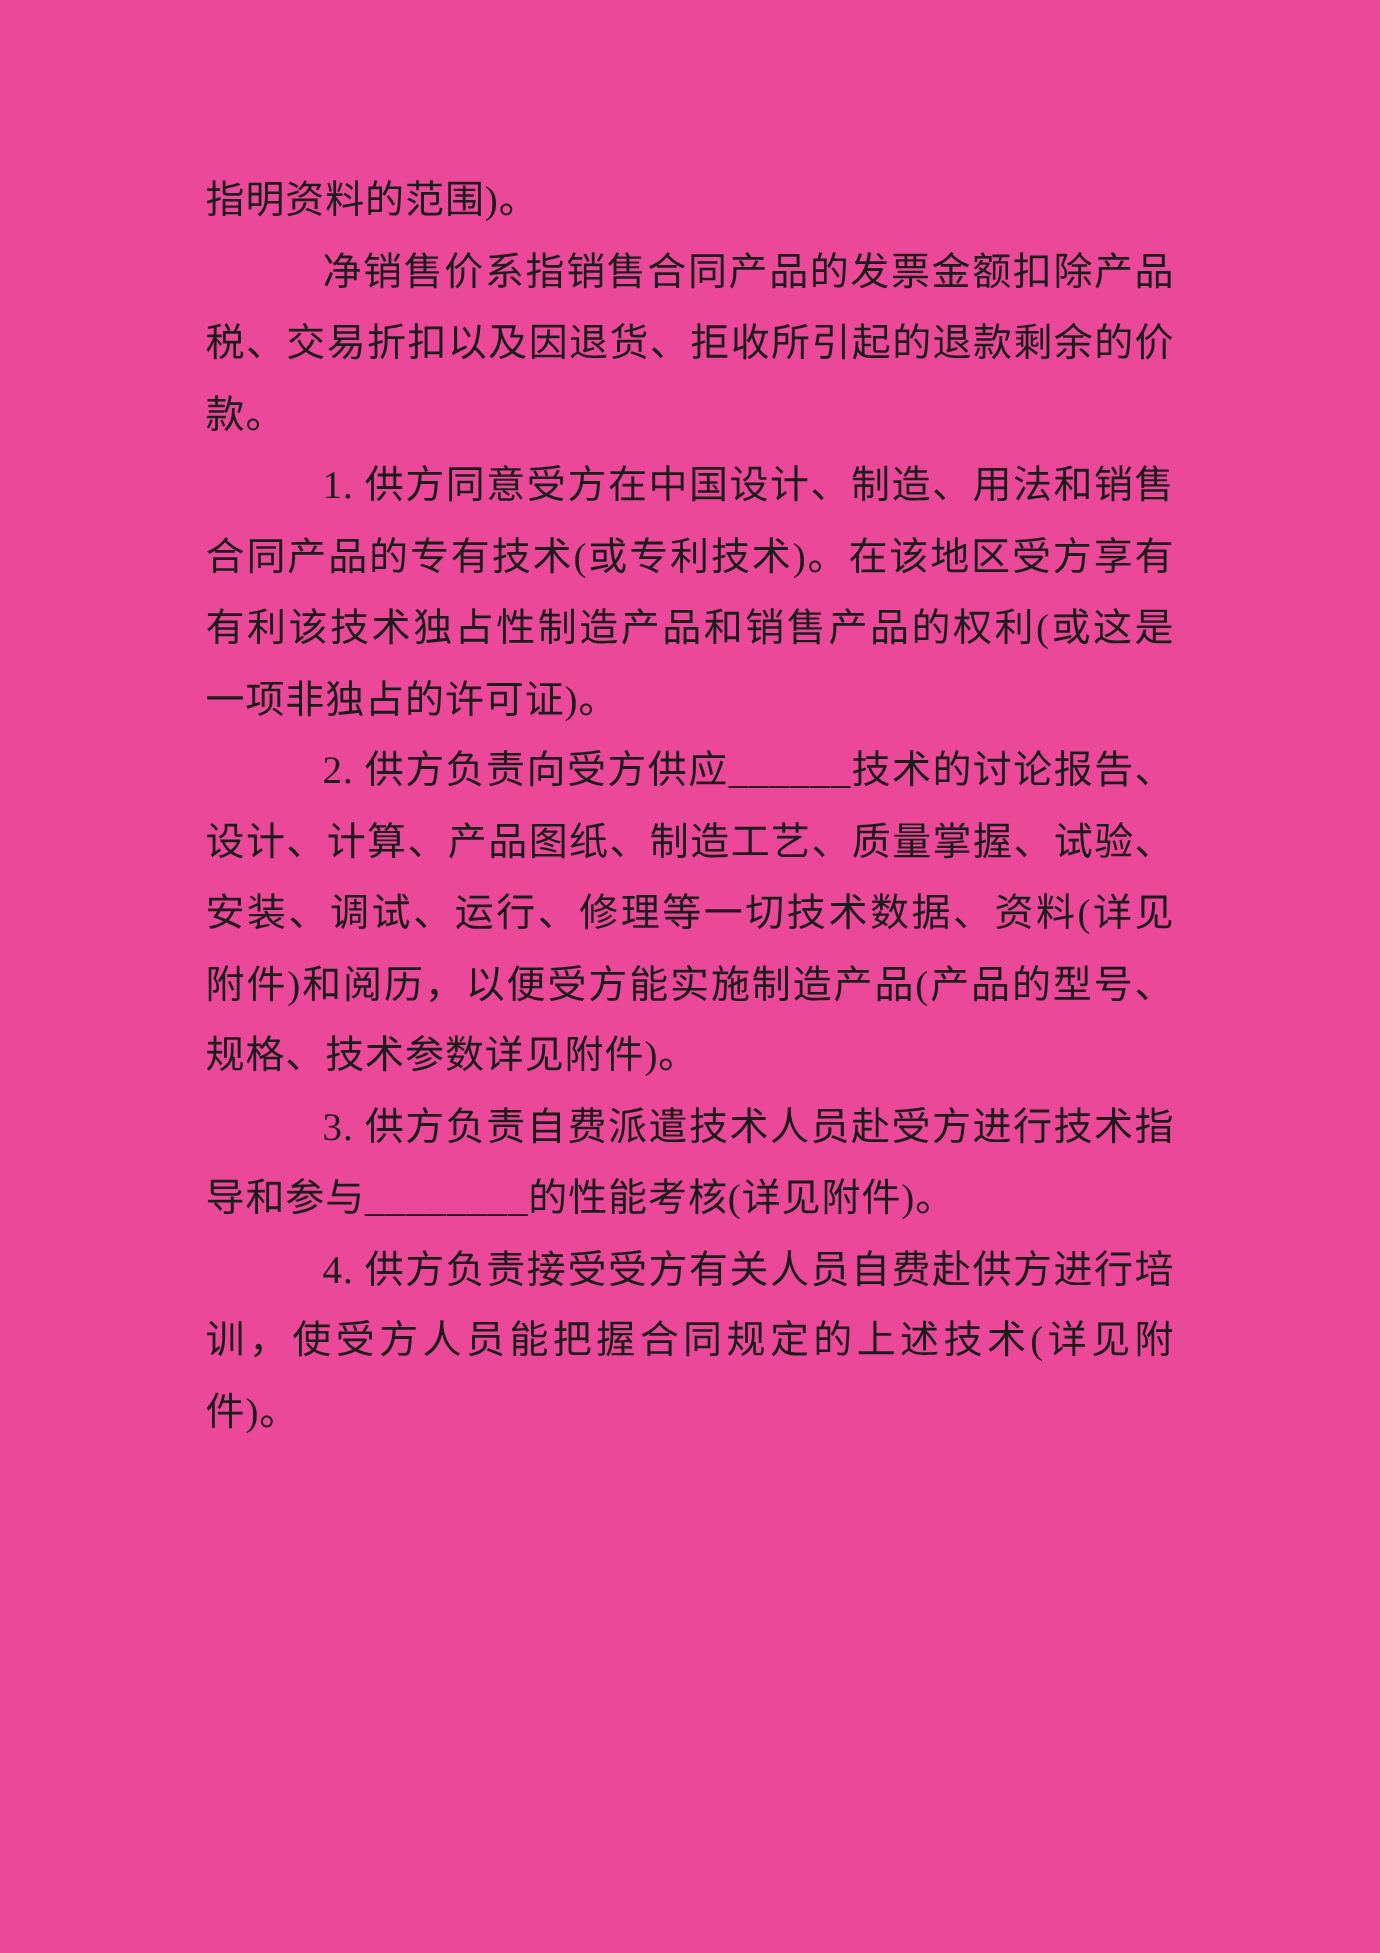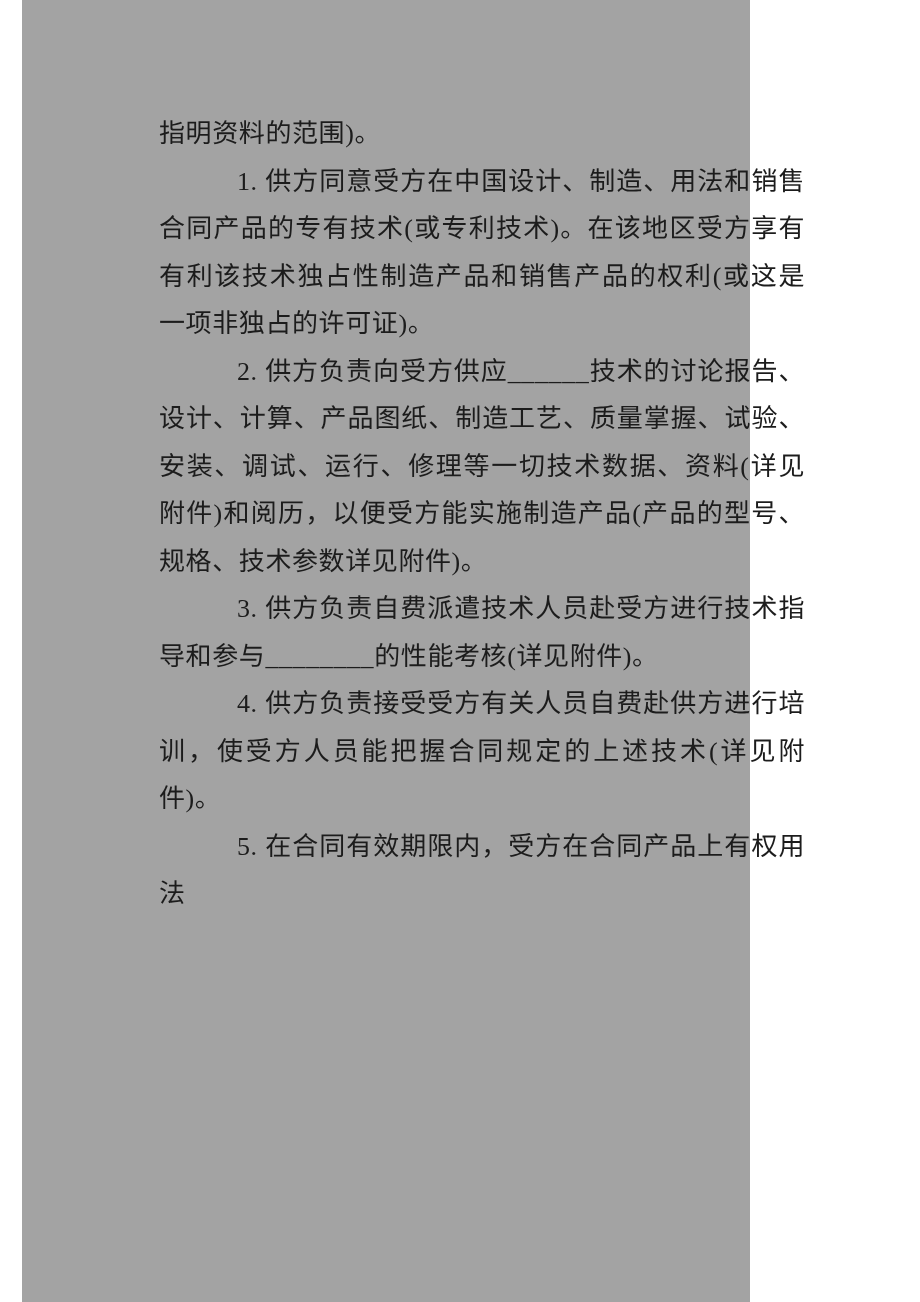--- a/index.html
+++ b/index.html
@@ -11,24 +11,23 @@
     height: 1302px;
     background: #ffffff;
     overflow: hidden;
     position: relative;
     font-family: "Liberation Serif", serif;
   }
   .page {
     position: absolute;
     left: 0;
     top: 0;
-    width: 728px;
+    width: 920px;
     height: 1302px;
-    background: #a3a3a3;
-    margin-left: 22px;
+    background: #ec4899;
   }
   .text-block {
     position: absolute;
     left: 137px;
     top: 110px;
     width: 646px;
     font-family: "Liberation Serif", serif;
     font-size: 26px;
     line-height: 47.5px;
     letter-spacing: 0.6px;
@@ -44,19 +43,19 @@
   .text-block p.indent {
     text-indent: 78px;
   }
 </style>
 </head>
 <body style="background: rgb(255, 255, 255);">
 
 <div class="page">
   <div class="text-block" id="contract-text" style="color: rgb(28, 28, 28);">
       <p class="">指明资料的范围)。</p>
+      <p class="indent">净销售价系指销售合同产品的发票金额扣除产品税、交易折扣以及因退货、拒收所引起的退款剩余的价款。</p>
       <p class="indent">1. 供方同意受方在中国设计、制造、用法和销售合同产品的专有技术(或专利技术)。在该地区受方享有有利该技术独占性制造产品和销售产品的权利(或这是一项非独占的许可证)。</p>
       <p class="indent">2. 供方负责向受方供应______技术的讨论报告、设计、计算、产品图纸、制造工艺、质量掌握、试验、安装、调试、运行、修理等一切技术数据、资料(详见附件)和阅历，以便受方能实施制造产品(产品的型号、规格、技术参数详见附件)。</p>
       <p class="indent">3. 供方负责自费派遣技术人员赴受方进行技术指导和参与________的性能考核(详见附件)。</p>
       <p class="indent">4. 供方负责接受受方有关人员自费赴供方进行培训，使受方人员能把握合同规定的上述技术(详见附件)。</p>
-      <p class="indent">5. 在合同有效期限内，受方在合同产品上有权用法</p>
     </div>
 </div>
 
 </body></html>

